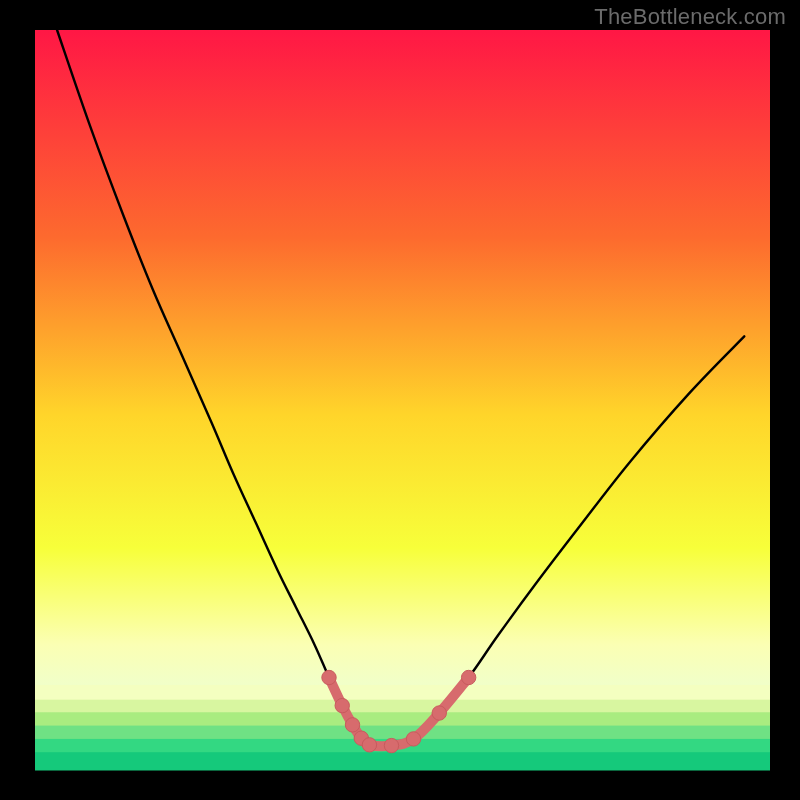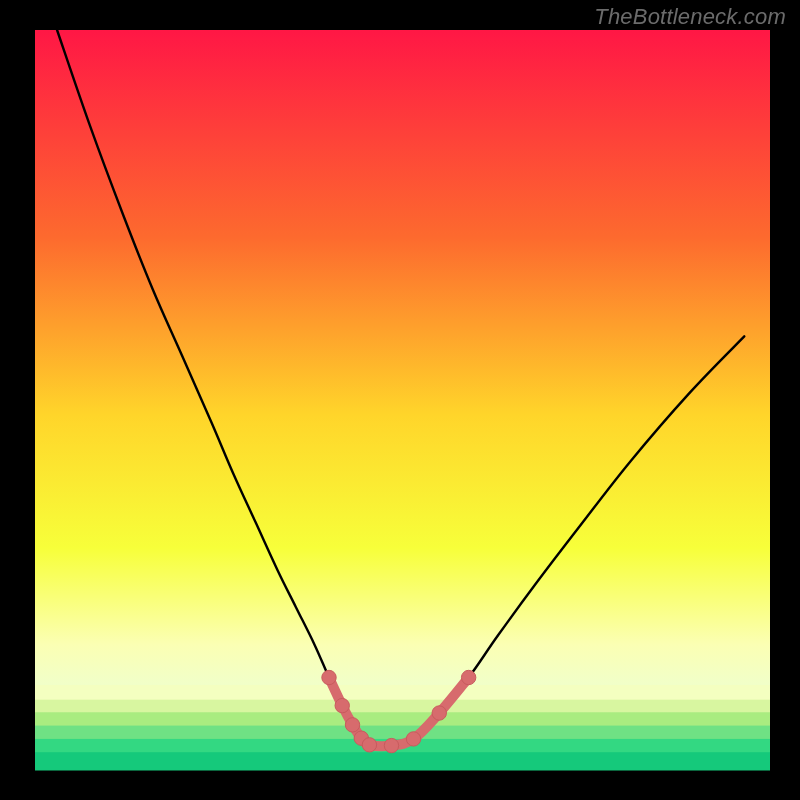--- a/index.html
+++ b/index.html
@@ -8,21 +8,20 @@
     width: 800px;
     height: 800px;
     background: #000;
     font-family: Arial, Helvetica, sans-serif;
     overflow: hidden;
   }
   .stage {
     position: relative;
     width: 800px;
     height: 800px;
-    font-style: italic;
   }
   svg {
     display: block;
   }
   .attribution {
     position: absolute;
     top: 4px;
     right: 14px;
     color: #6b6b6b;
     font-size: 22px;

